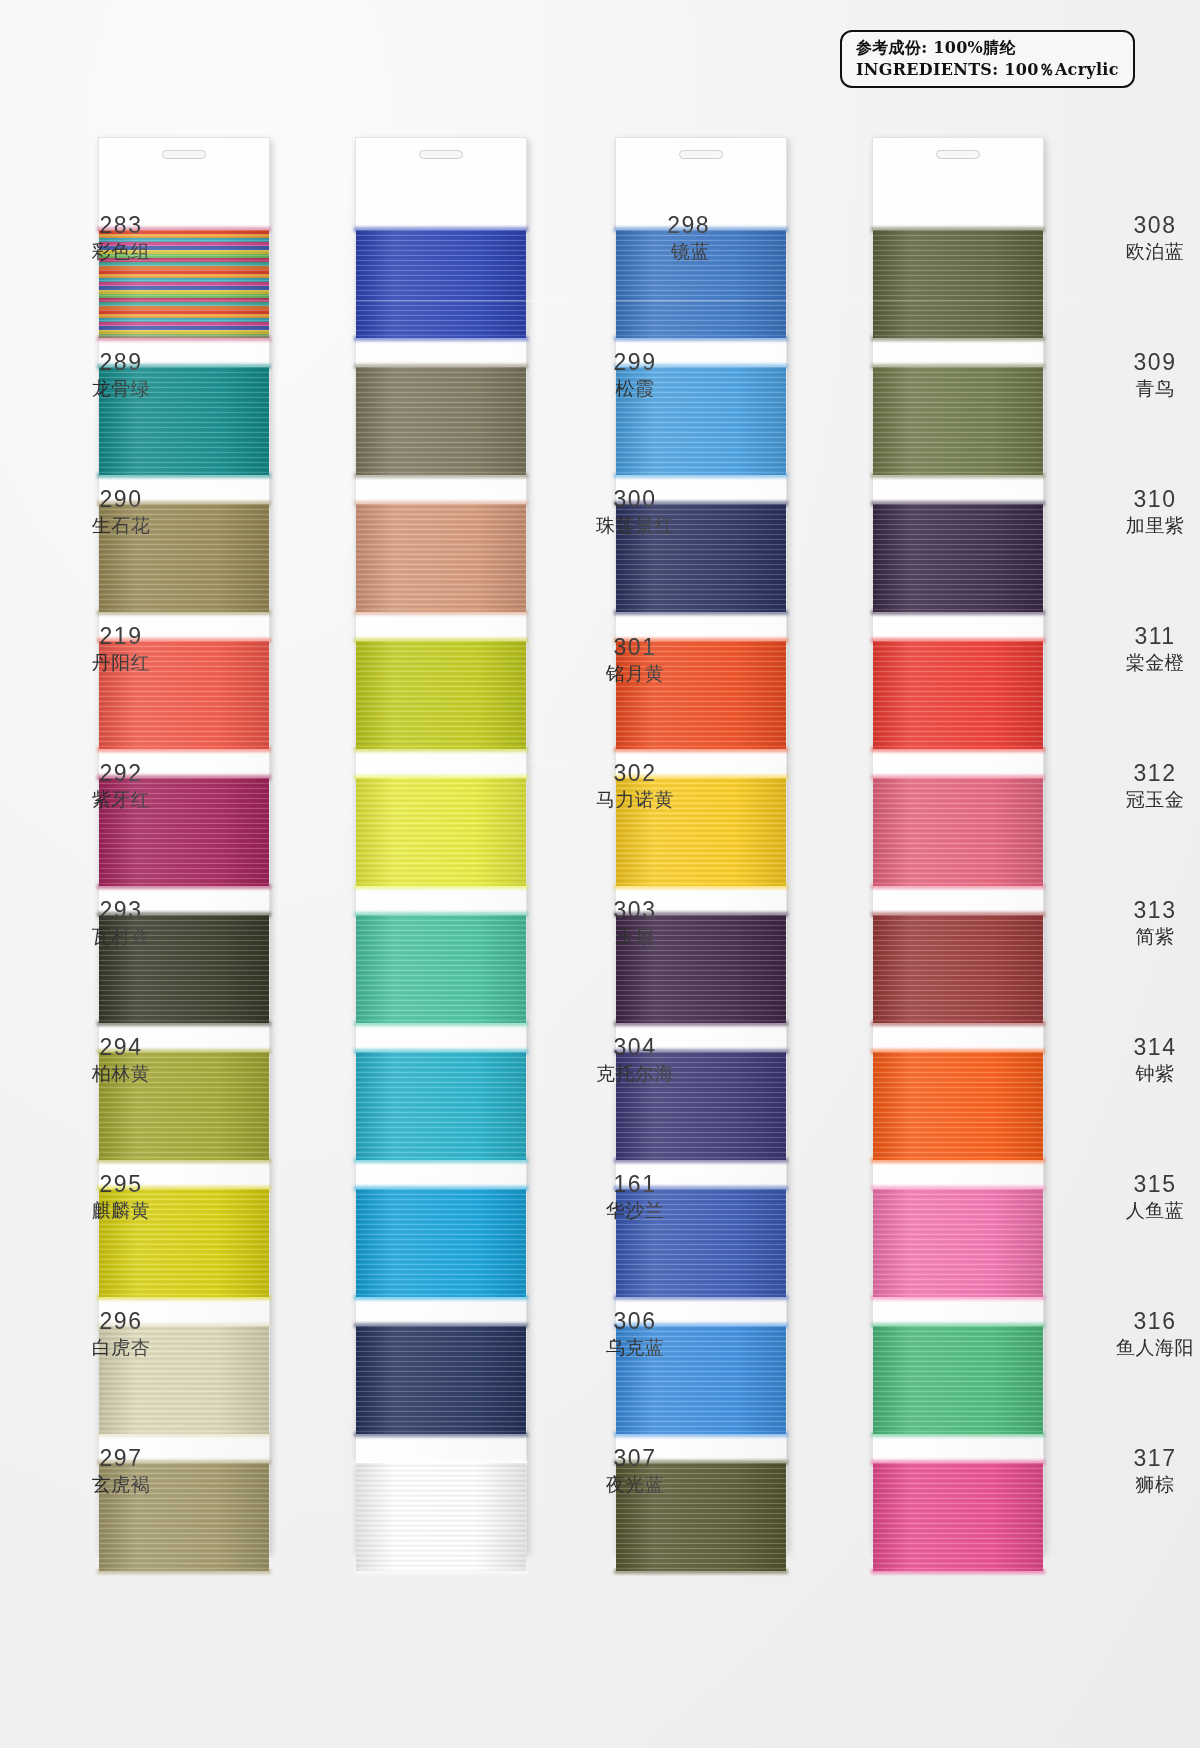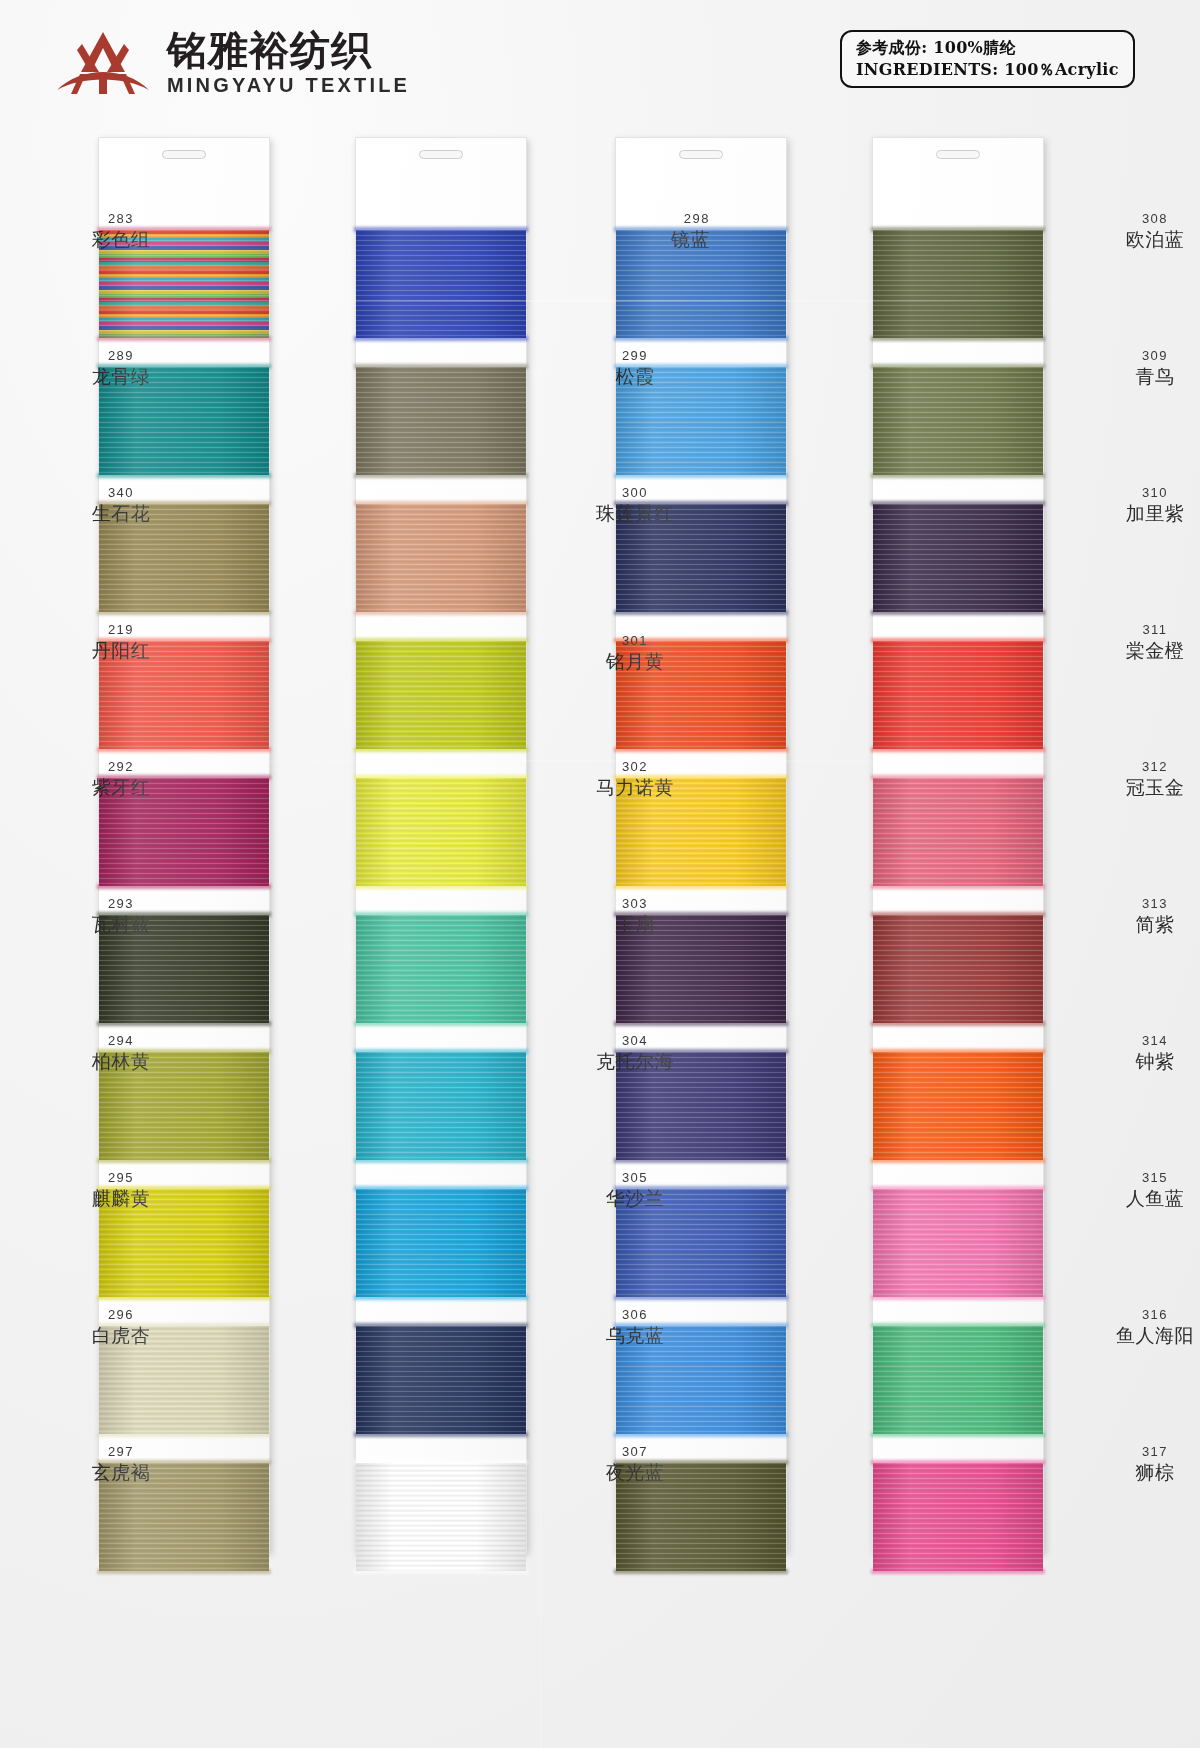--- a/index.html
+++ b/index.html
@@ -140,51 +140,34 @@
   .label {
     position: absolute;
     width: 150px;
     text-align: center;
     color: #2a2a2a;
     line-height: 1.22;
     pointer-events: none;
   }
   .label .code {
     font-family: "Liberation Sans", sans-serif;
-    font-size: 13px; font-weight: 400; letter-spacing: 1.5px;
+    font-size: 23px; font-weight: 400; letter-spacing: 1.5px;
     color: #3a3a3a;
   }
   .label .name {
     font-family: "DejaVu Sans", sans-serif;
     font-size: 19px; font-weight: 400; letter-spacing: .5px;
     color: #2e2e2e; margin-top: 1px; white-space: nowrap;
   }
 </style>
 </head>
 <body>
 
 <div class="header">
 
-  <div class="logo-wrap">
-    <span class="logo-mark">
-      <svg width="96" height="68" viewBox="0 0 96 68" aria-hidden="true">
-        <path d="M48 4 L70 44 L60 44 L48 20 L36 44 L26 44 Z" fill="#a83a2e"></path>
-        <path d="M27 16 L44 44 L35 44 L22 22 Z" fill="#a83a2e"></path>
-        <path d="M69 16 L74 22 L61 44 L52 44 Z" fill="#a83a2e"></path>
-        <path d="M2 62 C26 38, 70 38, 94 62 C70 48, 26 48, 2 62 Z" fill="#a83a2e"></path>
-        <path d="M16 66 L25 46 L31 46 L22 66 Z" fill="#a83a2e"></path>
-        <path d="M80 66 L71 46 L65 46 L74 66 Z" fill="#a83a2e"></path>
-        <path d="M44 66 L44 50 L52 50 L52 66 Z" fill="#a83a2e"></path>
-      </svg>
-    </span>
-    <span class="brand-text">
-      <span class="brand-cn">铭雅裕纺织</span>
-      <span class="brand-en">MINGYAYU TEXTILE</span>
-    </span>
-  </div>
 
 
   <div class="ingredients-box">
     <div class="ing-line">参考成份: 100%腈纶</div>
     <div class="ing-line">INGREDIENTS: 100％Acrylic</div>
   </div>
 </div>
 
 <div class="board">
 
@@ -415,21 +398,21 @@
   <div id="labels-1">
       <div class="label" style="left: 46px; top: 91px;">
         <div class="code">283</div>
         <div class="name">彩色组</div>
       </div>
       <div class="label" style="left: 46px; top: 228px;">
         <div class="code">289</div>
         <div class="name">龙骨绿</div>
       </div>
       <div class="label" style="left: 46px; top: 365px;">
-        <div class="code">340</div>
+        <div class="code">290</div>
         <div class="name">生石花</div>
       </div>
       <div class="label" style="left: 46px; top: 502px;">
         <div class="code">219</div>
         <div class="name">丹阳红</div>
       </div>
       <div class="label" style="left: 46px; top: 639px;">
         <div class="code">292</div>
         <div class="name">紫牙红</div>
       </div>
@@ -477,21 +460,21 @@
       </div>
       <div class="label" style="left: 560px; top: 776px;">
         <div class="code">303</div>
         <div class="name">玉扇</div>
       </div>
       <div class="label" style="left: 560px; top: 913px;">
         <div class="code">304</div>
         <div class="name">克托尔海</div>
       </div>
       <div class="label" style="left: 560px; top: 1050px;">
-        <div class="code">305</div>
+        <div class="code">161</div>
         <div class="name">华沙兰</div>
       </div>
       <div class="label" style="left: 560px; top: 1187px;">
         <div class="code">306</div>
         <div class="name">乌克蓝</div>
       </div>
       <div class="label" style="left: 560px; top: 1324px;">
         <div class="code">307</div>
         <div class="name">夜光蓝</div>
       </div>

